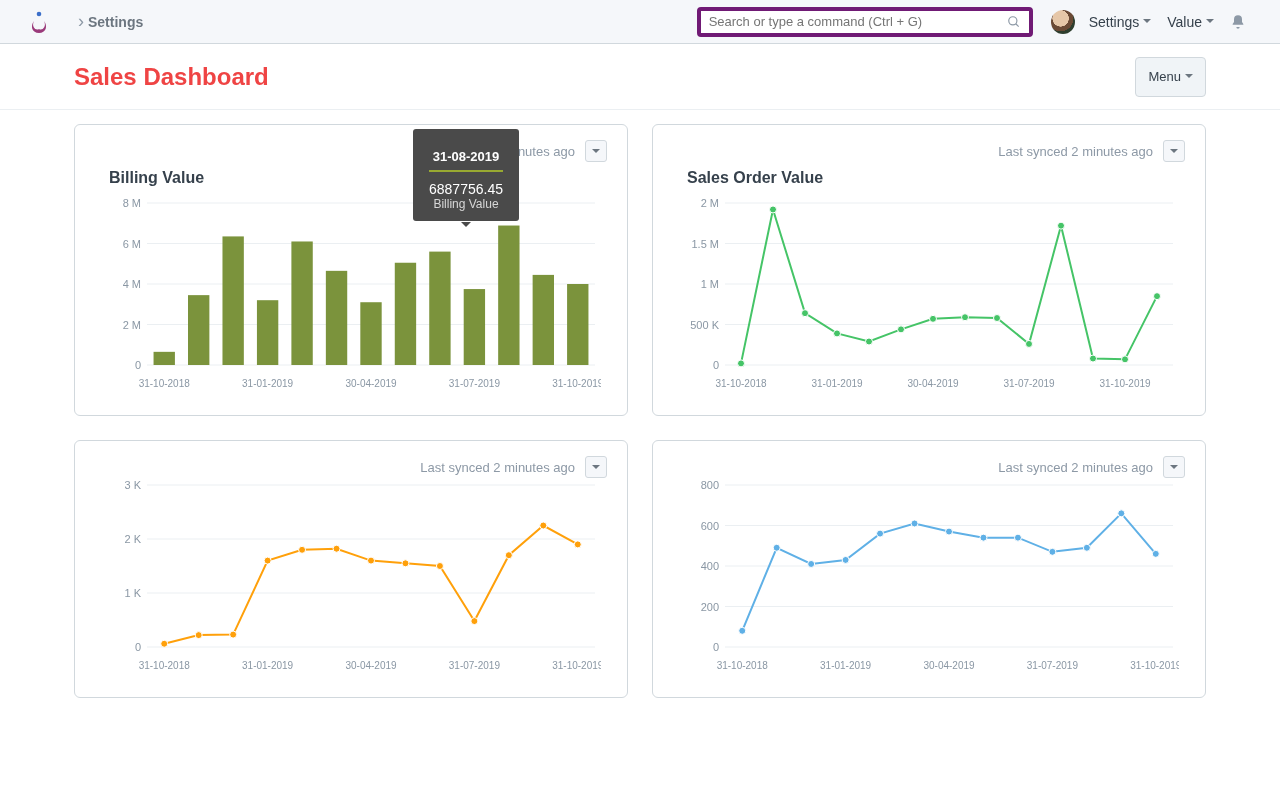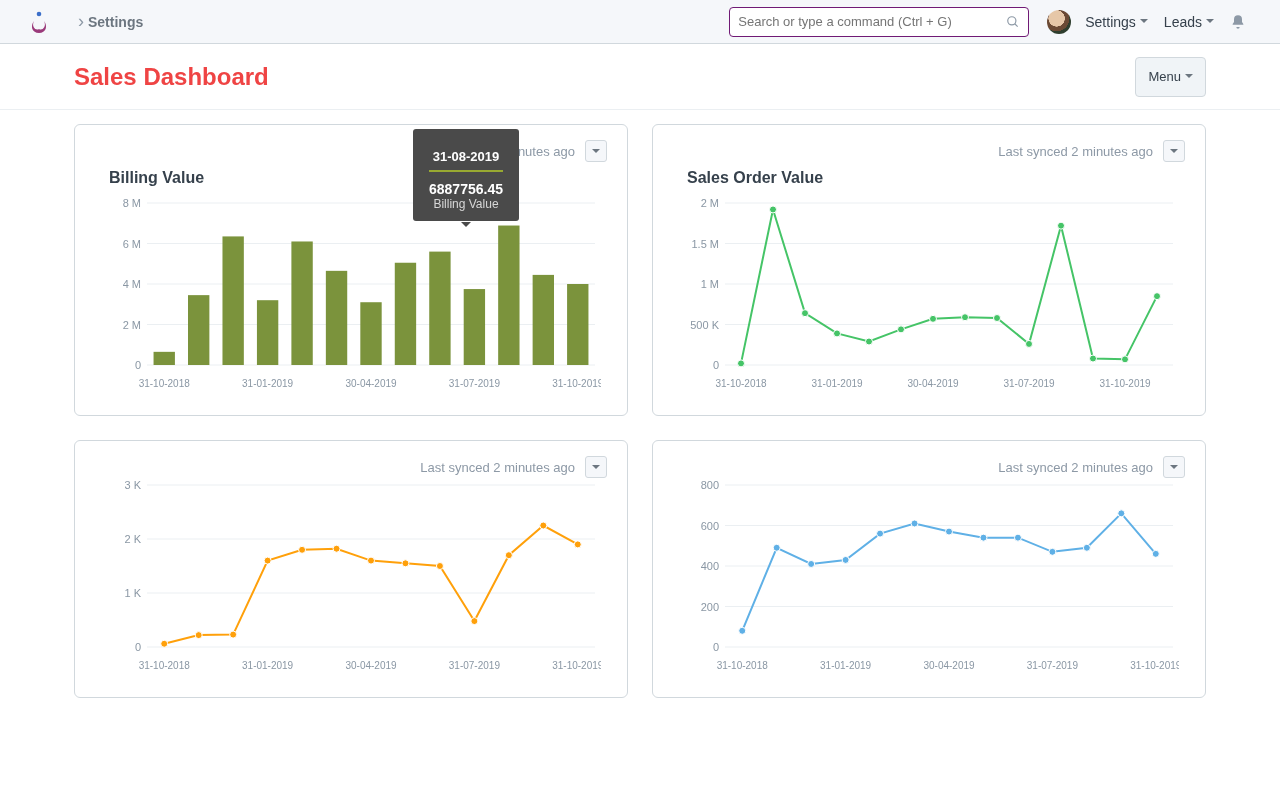--- a/index.html
+++ b/index.html
@@ -4,21 +4,21 @@
 <style>
   * { box-sizing: border-box; margin: 0; padding: 0; }
   html, body { width: 1280px; height: 800px; font-family: -apple-system, "Helvetica Neue", Arial, sans-serif; background: #fff; color: #36414c; }
   
   .topbar { height: 44px; background: #f5f7fa; border-bottom: 1px solid #d1d8dd; display: flex; align-items: center; padding: 0 18px 0 0; }
   .brand-logo { width: 78px; display:flex; align-items:center; justify-content:center; }
   .brand-logo svg { display:block }
   .crumb-sep { color: #8d99a6; font-size: 18px; margin: 0 4px 0 0; }
   .crumb { color: #6c7680; font-weight: 600; font-size: 14px; }
   .topbar .spacer { flex: 1; }
-  .searchbox { width: 300px; height: 30px; border: 1px solid #701a75; border-radius: 4px; background: #fff; display:flex; align-items:center; padding: 0 8px; margin-right: 18px; }
+  .searchbox { width: 336px; height: 30px; border: 4px solid #701a75; border-radius: 4px; background: #fff; display:flex; align-items:center; padding: 0 8px; margin-right: 18px; }
   .searchbox input { border: none; outline: none; flex:1; font-size: 13px; color:#6c7680; }
   .searchbox svg { flex:none }
   .avatar { width: 24px; height: 24px; border-radius: 50%; background: radial-gradient(circle at 40% 35%, #e6c7a8 0 38%, #6b4a35 39% 60%, #2e3e2e 61% 100%); margin-right: 14px; }
   .toplink { color:#36414c; font-size:14px; font-weight:500; margin-right:16px; display:flex; align-items:center; gap:4px; cursor:pointer; }
   .bell { color:#8d99a6; }
   
   .pagehdr { height: 66px; border-bottom: 1px solid #ebeff2; display:flex; align-items:center; padding: 0 74px; }
   .pagehdr h1 { font-size: 24px; font-weight: 700; color:#ef4444; }
   .pagehdr .spacer { flex:1 }
   .menu-btn { height: 40px; padding: 0 12px; background:#f0f4f7; border:1px solid #d1d8dd; border-radius:4px; font-size:13px; color:#36414c; display:flex; align-items:center; gap:4px; cursor:pointer; }
@@ -26,21 +26,21 @@
   .cards { padding: 14px 74px 30px; display:grid; grid-template-columns: 1fr 1fr; gap: 24px 24px; }
   .card { border:1px solid #d1d8dd; border-radius:6px; padding: 14px 20px 20px 36px; position:relative; background:#fff; }
   .card-top { height: 24px; display:flex; justify-content:flex-end; align-items:center; gap:10px; }
   .sync { color:#8d99a6; font-size:13px; }
   .card-menu { width:22px; height:22px; border:1px solid #d1d8dd; border-radius:3px; background:#f5f7fa; display:flex; align-items:center; justify-content:center; cursor:pointer; }
   .card h2 { font-size:16px; font-weight:700; color:#36414c; margin: 6px 0 10px -2px; }
   .chart { width: 490px; height: 198px; position:relative; }
   
   .tooltip { position:absolute; background:#4a4a4a; color:#fff; padding:20px 16px 10px; border-radius:3px; font-size:13px; text-align:center; z-index:5; pointer-events:none; }
   .tooltip .tt-date { font-weight:600; border-bottom:2px solid #98a931; padding-bottom:6px; margin-bottom:6px; }
-  .tooltip .tt-val { font-weight:700; font-size:14px;margin-top:9px; }
+  .tooltip .tt-val { font-weight:400; font-size:14px;margin-top:9px; }
   .tooltip .tt-series { color:#d7d7d7; font-size:12px; }
   .tooltip::after { content:""; position:absolute; bottom:-6px; left:50%; margin-left:-5px; border:5px solid transparent; border-top-color:#4a4a4a; border-bottom:none; }
   .caret { display:inline-block; width:0; height:0; border:4px solid transparent; border-top-color:#6c7680; margin-top:3px; }
 </style>
 </head>
 <body>
 
 <div class="topbar">
   <div class="brand-logo">
     <svg width="22" height="26" viewBox="0 0 22 26">
@@ -57,21 +57,21 @@
         <circle cx="10" cy="10" r="7"></circle>
         <line x1="20" y1="20" x2="15" y2="15"></line>
       </svg>
   </div>
   <div class="avatar"></div>
   <div class="toplink">
       <span>Settings</span>
       <span class="caret"></span>
     </div>
   <div class="toplink">
-      <span>Leads</span>
+      <span>Value</span>
       <span class="caret"></span>
     </div>
   <div class="toplink bell">
     <svg width="16" height="16" viewBox="0 0 24 24" fill="#8d99a6">
         <path d="M12 2a6 6 0 00-6 6v4l-2 3v1h16v-1l-2-3V8a6 6 0 00-6-6zm0 20a2.5 2.5 0 002.5-2.5h-5A2.5 2.5 0 0012 22z"></path>
       </svg>
   </div>
 </div>
 
 <div class="pagehdr">

